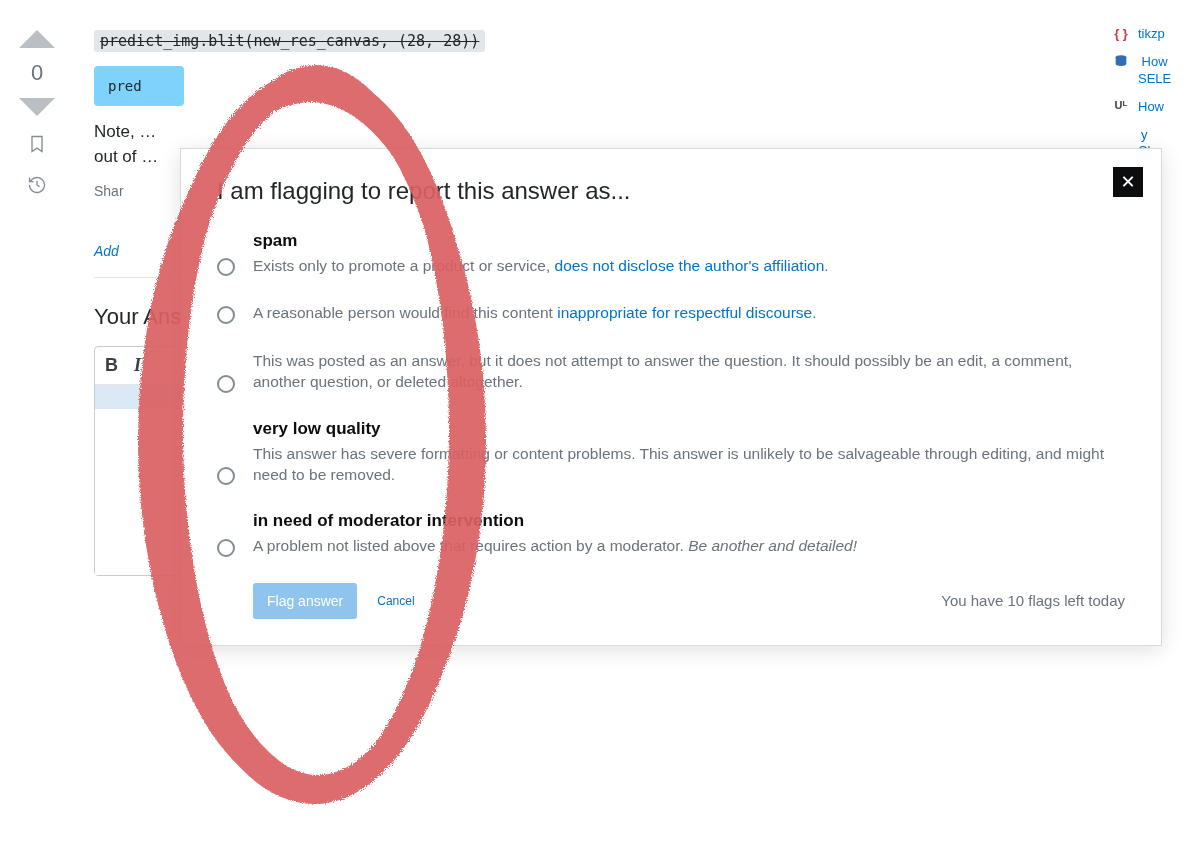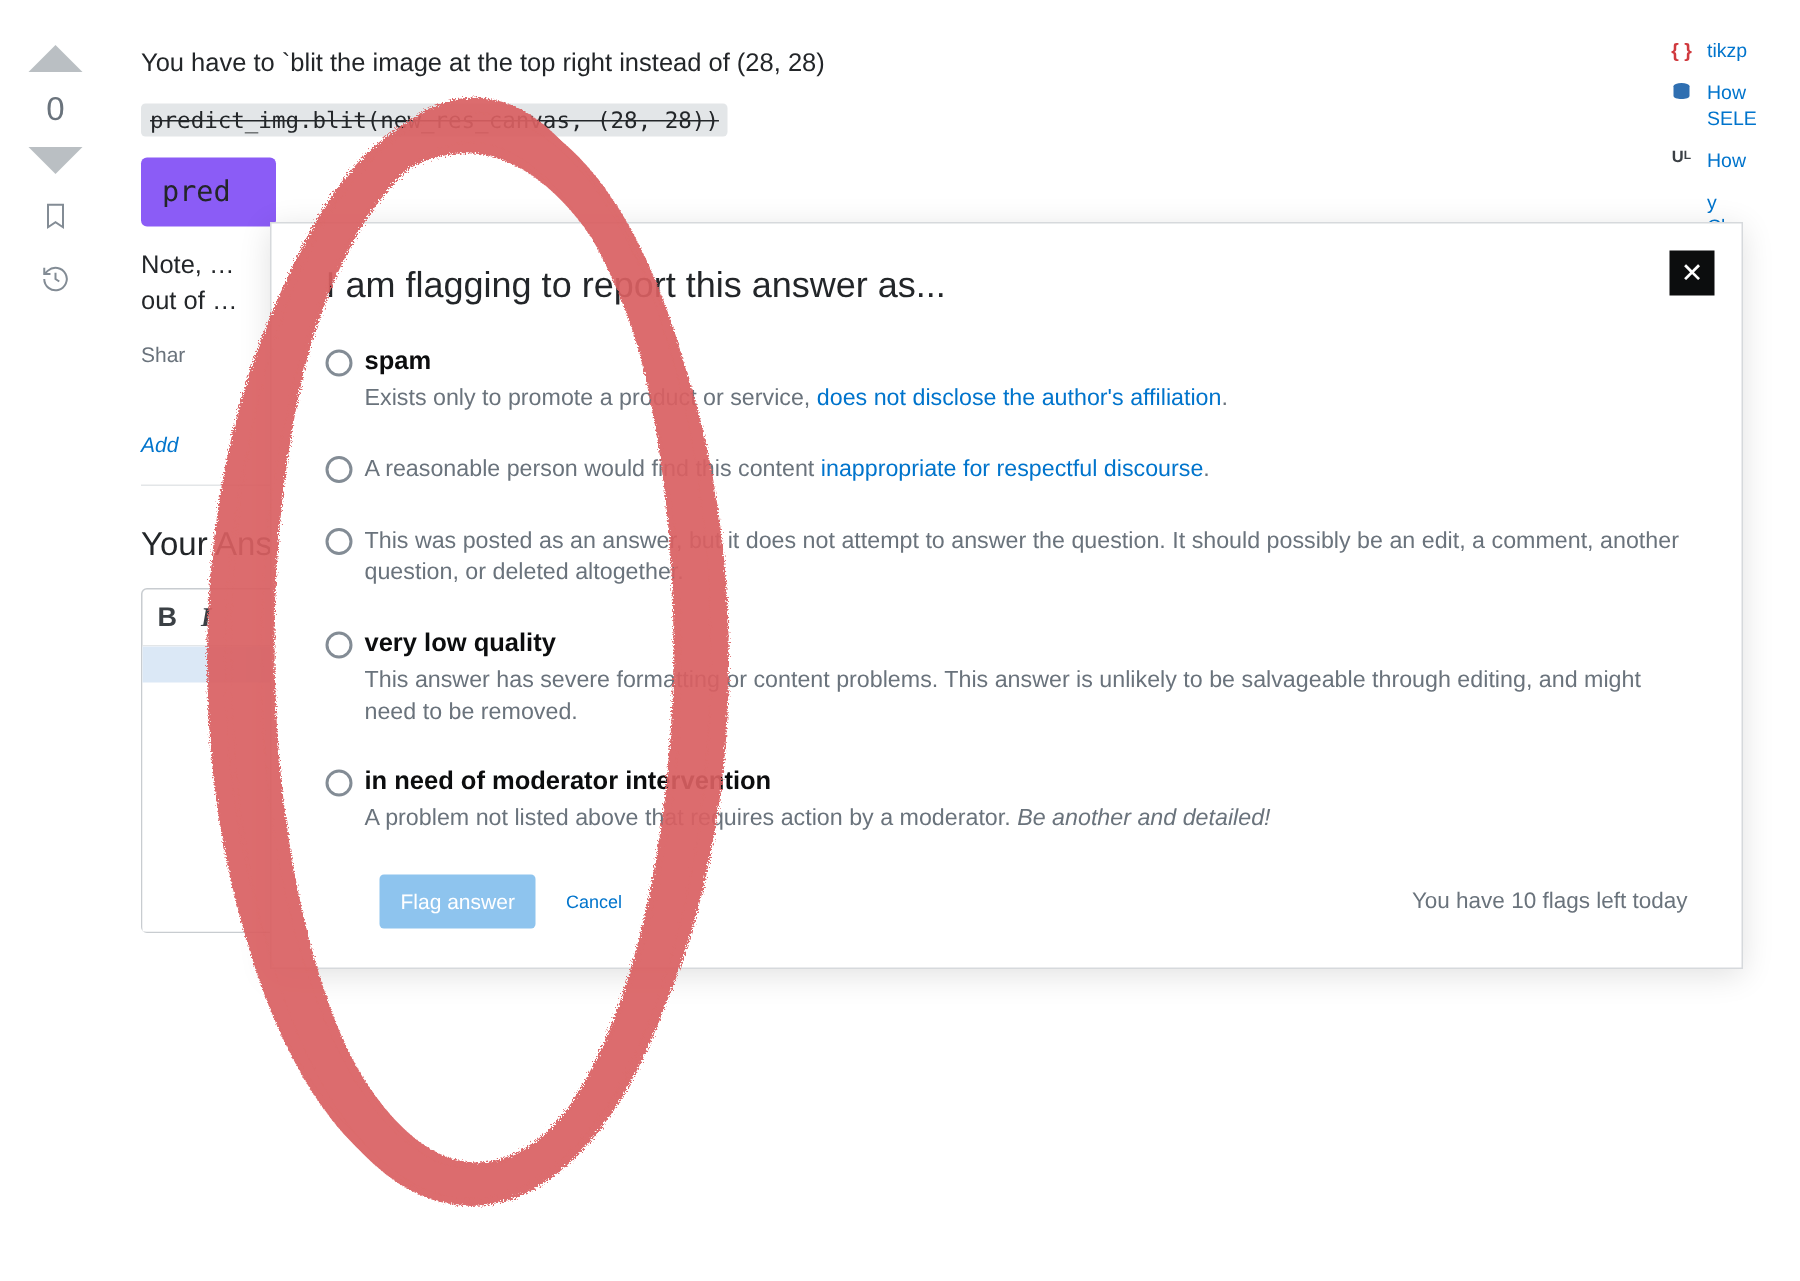--- a/index.html
+++ b/index.html
@@ -48,25 +48,25 @@
     background:#e3e6e8;
     padding:2px 6px;
     text-decoration: line-through;
     font-family: ui-monospace,SFMono-Regular,Menlo,Consolas,monospace;
     font-size:15px;
     color:#232629;
     border-radius:3px;
     margin-bottom:14px;
   }
   .code-block {
-    background:#8b5cf6;
+    background:#7dd3fc;
     border-radius:4px;
     padding:12px 14px;
     font-family: ui-monospace,SFMono-Regular,Menlo,Consolas,monospace;
-    font-size:19px;
+    font-size:14px;
     color:#232629;
     margin-bottom:14px;
     width: 90px;
     overflow:hidden;
   }
   .answer-actions { margin-top: 14px; font-size:14px; color:#6a737c;}
   .answer-actions a { color:#6a737c; text-decoration:none; cursor:pointer;}
   .add-comment { display:inline-block; margin-top: 44px; color:#0074cc; font-size:14px; cursor:pointer;font-style:italic;}
   hr.sep { border:none; border-top:1px solid #e3e6e8; margin: 18px 0 26px 0;}
   h2.ya { font-size: 22px; font-weight: 400; color:#232629; margin-bottom:16px;}
@@ -91,41 +91,41 @@
     width: 92px;
     padding: 6px 0 0 4px;
     font-size: 13px;
     color:#0074cc;
     overflow:hidden;
     white-space:nowrap;
   }
   .right-item { display:flex; gap:8px; align-items:flex-start; margin-bottom:12px; cursor:pointer;}
   .right-item .ico { width:18px; flex:0 0 18px; display:flex; justify-content:center;}
   .right-item .txt { line-height:1.25; }
-  .right-item .multi { display:flex; flex-direction:column;}
+  .right-item .multi { display:flex; flex-direction:column;text-align:center;}
   
   .dialog {
     position:absolute;
     left: 180px;
     top: 148px;
     width: 982px;
     background:#fff;
     border:1px solid #d6d9dc;
     box-shadow: 0 4px 20px rgba(0,0,0,0.12);
     padding: 28px 36px 26px 36px;
     z-index: 40;
   }
   .dialog h1 { font-size: 24px; font-weight:400; color:#232629; margin-bottom: 26px;}
   .dialog .close {
     position:absolute; top:18px; right:18px;
     width:30px; height:30px; background:#0c0d0e; color:#fff;
     display:flex; align-items:center; justify-content:center;
     font-size:18px; cursor:pointer;
   }
-  .opt { display:flex; gap:8px; margin-bottom: 26px; cursor:pointer;}
+  .opt { display:flex; gap:18px; margin-bottom: 26px; cursor:pointer;align-items:flex-end;}
   .opt .radio {
     width:18px; height:18px; border:2px solid #838c95; border-radius:50%; flex:0 0 18px;
     margin-top:2px;
   }
   .opt .olabel { font-weight:700; font-size:17px; color:#0c0d0e; margin-bottom:4px;}
   .opt .odesc { font-size:15.5px; color:#6a737c; line-height:1.38;}
   .opt .odesc a { color:#0074cc; text-decoration:none;}
   .dialog-footer { display:flex; align-items:center; margin-top: 6px; padding-left: 36px;}
   .flag-btn {
     background:#8ec4ee; color:#fff; border:none; padding:10px 14px;
@@ -162,23 +162,20 @@
       <svg viewBox="0 0 24 24">
           <path d="M12 7v5l3 2"></path>
           <path d="M3 12a9 9 0 1 0 3-6.7L3 8"></path>
           <path d="M3 3v5h5"></path>
         </svg>
     </div>
   </div>
 
   <div class="main-col">
     <div class="answer-body">
-      <p>
-        <span>You have to `blit the image at the top right instead of (28, 28)</span>
-      </p>
       <span class="struck">predict_img.blit(new_res_canvas, (28, 28))</span>
       <div class="code-block">pred</div>
       <p style="white-space:pre-line;">Note, …
 out of …</p>
     </div>
     <div class="answer-actions">
       <a>Shar</a>
     </div>
     <a class="add-comment">Add</a>
 

